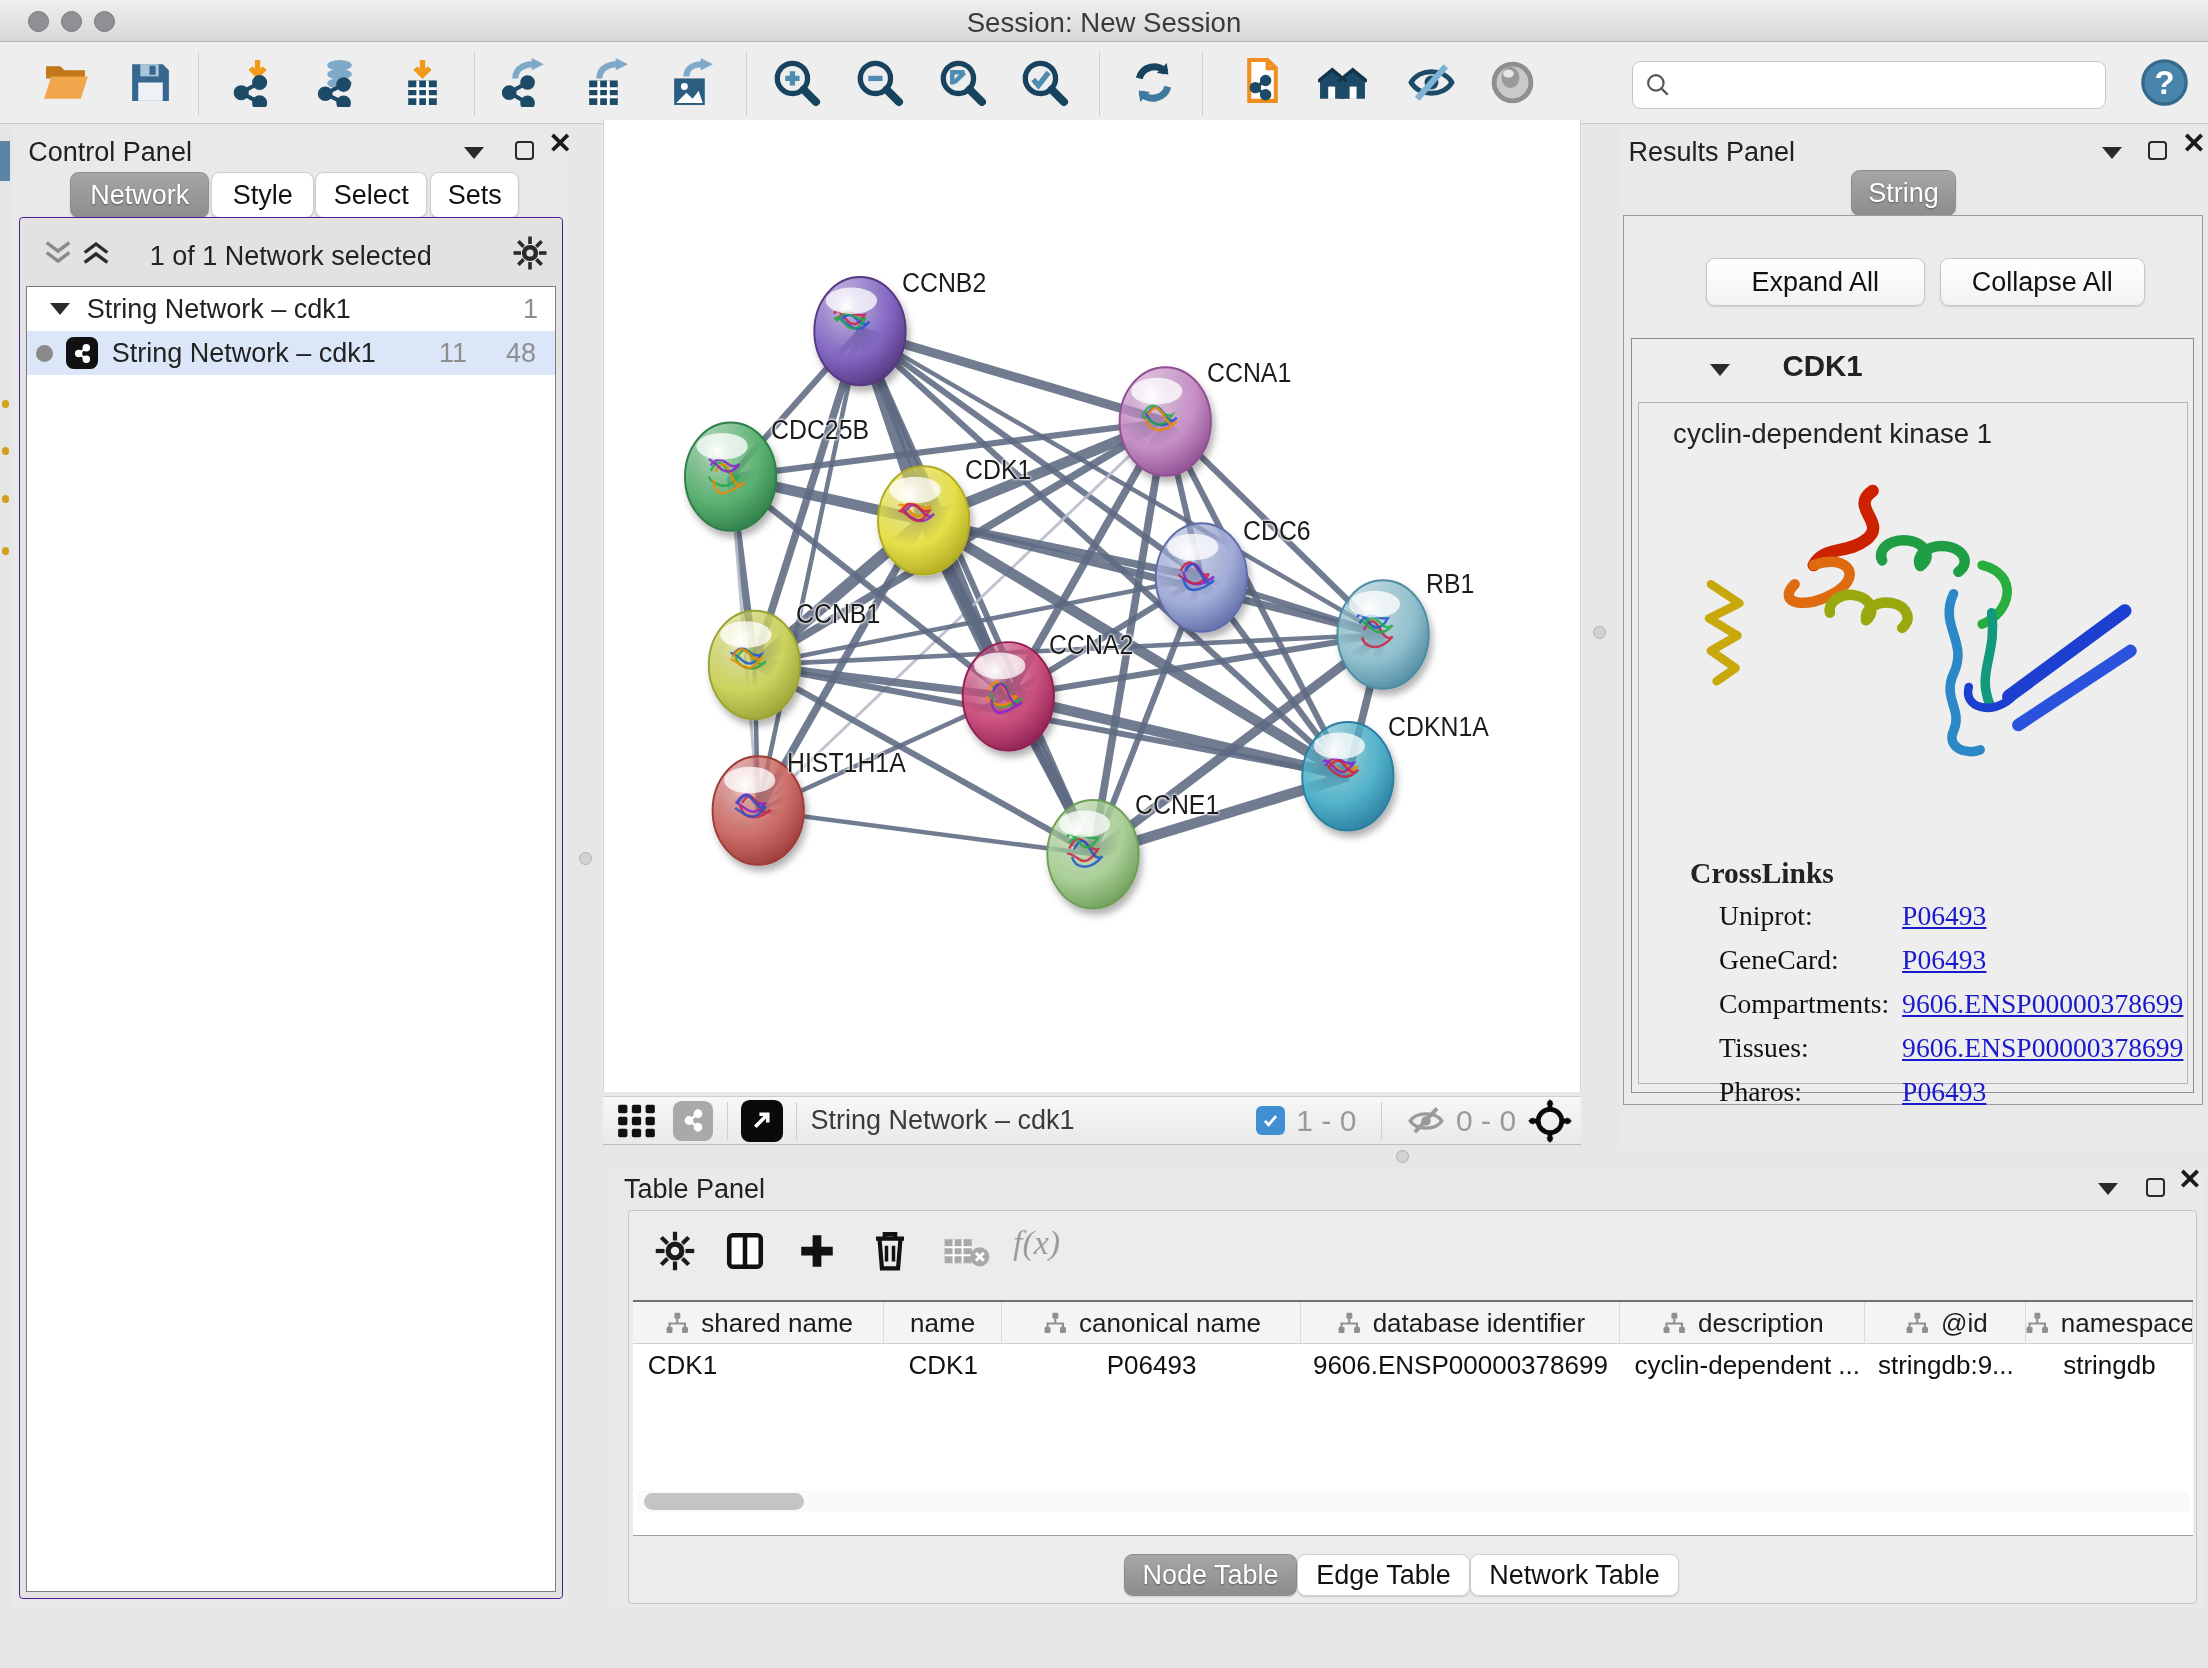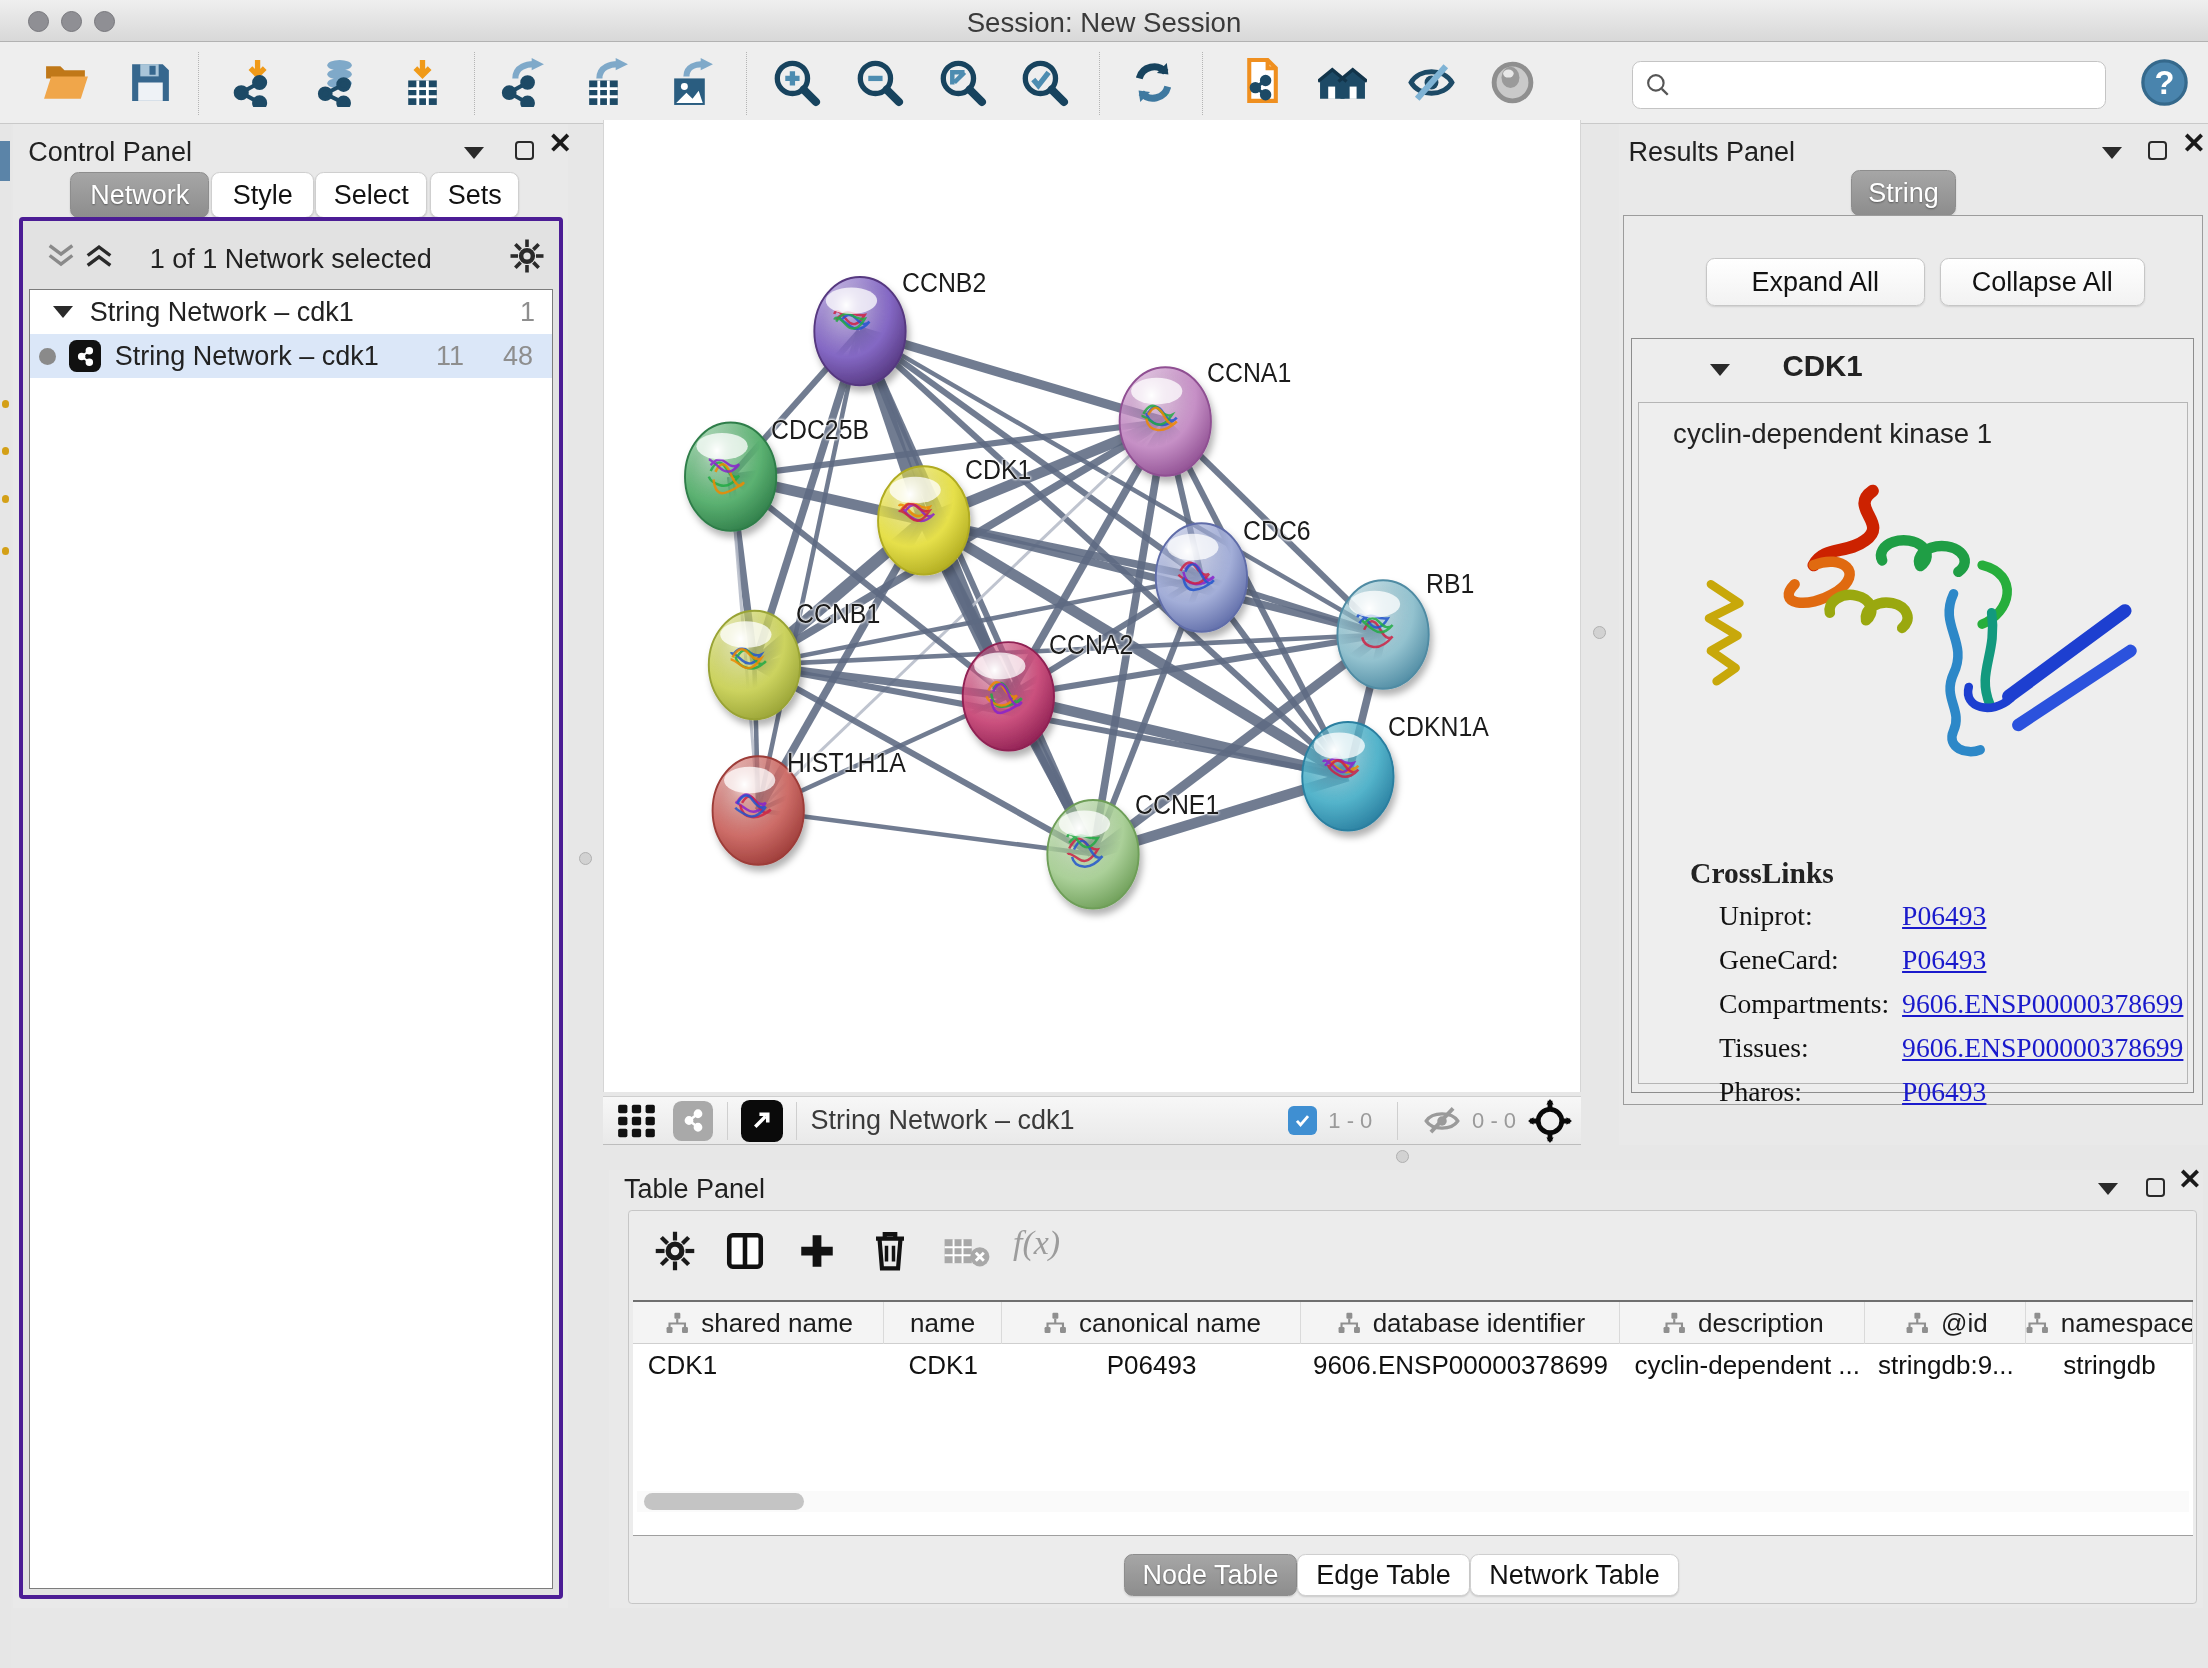--- a/index.html
+++ b/index.html
@@ -34,41 +34,41 @@
   .float-box{width:19px;height:19px;border:2.9px solid #2a2a2a;border-radius:3.8px;display:inline-block;}
   .close-x{font-size:28.5px;font-weight:bold;color:#1a1a1a;display:inline-block;line-height:19px;}
   .tab{position:absolute;height:46px;border-radius:8.6px;background:#fff;
     border:1px solid #cfcfcf;color:#111;font-size:27px;display:flex;
     align-items:center;justify-content:center;box-shadow:0 1px 1.9px rgba(0,0,0,.15);}
   .tab.sel{background:linear-gradient(#a6a6a6,#8d8d8d);color:#fff;border-color:#8d8d8d;
     text-shadow:0 1px 1.9px rgba(0,0,0,.4);}
   
   #control-panel{left:13.3px;top:124px;width:555px;height:1484px;background:#e9e9e9;}
   #cp-content{position:absolute;left:5.7px;top:93px;right:5.7px;bottom:9.5px;
-    background:#e2e2e2;border:4px solid #4c1d95;border-radius:3.8px;}
+    background:#e2e2e2;border:1px solid #4c1d95;border-radius:3.8px;}
   #net-tree{position:absolute;left:5.7px;top:68px;right:5.7px;bottom:5.7px;
     background:#fff;border:1.9px solid #7c7c7c;}
   .tree-row{position:relative;height:44px;display:flex;align-items:center;font-size:27px;}
   .tree-row .cnt{color:#8e8e8e;}
   #tree-child{background:#dbe7f8;}
   .share-chip{width:32px;height:32px;border-radius:7.6px;background:#111;
     display:flex;align-items:center;justify-content:center;}
   .share-chip svg{width:23px;height:23px;}
   
   #net-canvas{left:603px;top:120px;width:978px;height:972px;background:#ffffff;
     border-left:1px solid #d5d5d5;border-right:1px solid #d5d5d5;}
   .node-label{position:absolute;font-size:27px;color:#1b1b1b;white-space:nowrap;
     transform:scaleX(.92);transform-origin:left;
     text-shadow:0 0 2.9px #fff,0 0 2.9px #fff,0 0 2.9px #fff;}
   #net-footer{left:603px;top:1096px;width:978px;height:49px;
     background:linear-gradient(#f7f7f7,#e9e9e9);border-top:1px solid #cfcfcf;
     border-bottom:1px solid #bdbdbd;display:flex;align-items:center;}
   .nf-sep{width:1px;height:38px;background:#cfcfcf;margin:0 13.3px;}
   .nf-text{font-size:27px;color:#3a3a3a;}
-  .nf-gray{font-size:22px;color:#9a9a9a;}
+  .nf-gray{font-size:30px;color:#9a9a9a;}
   
   #results-panel{left:1619px;top:124px;width:590px;height:1021px;background:#e9e9e9;}
   #rp-box{position:absolute;left:3.8px;top:91px;width:580px;height:890px;
     background:#ebebeb;border:1.9px solid #9c9c9c;}
   .btn{position:absolute;height:48px;background:linear-gradient(#ffffff,#f2f2f2);
     border:1px solid #c6c6c6;border-radius:8.6px;font-size:27px;color:#111;
     display:flex;align-items:center;justify-content:center;box-shadow:0 1px 1.9px rgba(0,0,0,.12);}
   #gene-box{position:absolute;left:7.6px;top:122px;right:7.6px;height:755px;
     background:#ededed;border:1.9px solid #8d8d8d;}
   #gene-inner{position:absolute;left:5.7px;top:63px;right:5.7px;bottom:7.6px;

